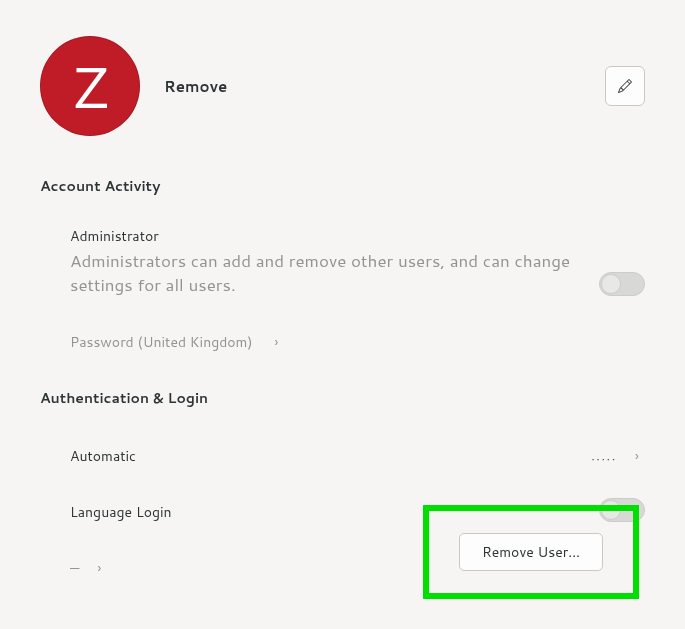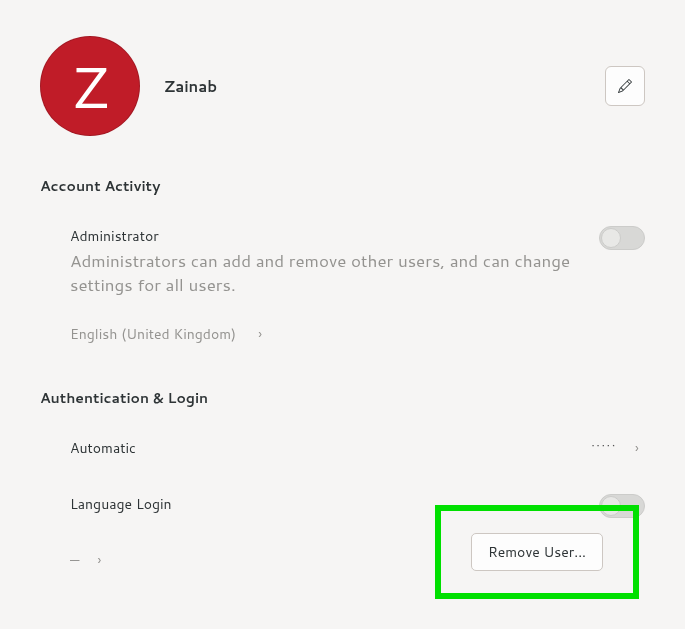--- a/index.html
+++ b/index.html
@@ -49,21 +49,21 @@
       cursor: pointer;
     }
     .section-title {
       font-weight: 700;
       font-size: 14px;
       margin-bottom: 16px;
       margin-top: 22px;
     }
     .row {
       display: flex;
-      align-items: flex-start;
+      align-items: flex-end;
       padding: 14px 0 14px 30px;
       min-height: 56px;
     }
     .row-main { flex: 1; }
     .row-label {
       font-size: 14px;
       color: #2e3436;
     }
     .row-desc {
       font-size: 17px;
@@ -118,55 +118,55 @@
     }
     .highlight-box {
       border: 6px solid #00e000;
       padding: 22px 30px;
       display: inline-block;
     }
     .remove-btn {
       border: 1px solid #cdc7c2;
       border-radius: 5px;
       background: #fdfdfd;
-      padding: 8px 16px;
+      padding: 8px 22px;
       font-size: 14px;
       cursor: pointer;
       color: #2e3436;
       font-family: inherit;
     }
     .pencil-svg { width: 14px; height: 14px; }
   </style>
 </head>
 <body>
 
 <div class="header">
   <div class="avatar">
     <span>Z</span>
   </div>
-  <div class="username">Zainab</div>
+  <div class="username">Remove</div>
   <div class="edit-btn">
     <svg class="pencil-svg" viewBox="0 0 16 16" fill="#2e3436">
       <path d="M12.146.146a.5.5 0 0 1 .708 0l3 3a.5.5 0 0 1 0 .708l-10 10a.5.5 0 0 1-.168.11l-5 2a.5.5 0 0 1-.65-.65l2-5a.5.5 0 0 1 .11-.168l10-10zM11.207 2.5 13.5 4.793 14.793 3.5 12.5 1.207 11.207 2.5zm1.586 3L10.5 3.207 4 9.707V10h.5a.5.5 0 0 1 .5.5v.5h.5a.5.5 0 0 1 .5.5v.5h.293l6.5-6.5zm-9.761 5.175-.106.106-1.528 3.821 3.821-1.528.106-.106A.5.5 0 0 1 5 12.5V12h-.5a.5.5 0 0 1-.5-.5V11h-.5a.5.5 0 0 1-.468-.325z"></path>
     </svg>
   </div>
 </div>
 
 <div class="section-title">Account Activity</div>
 
 <div class="row">
   <div class="row-main">
     <div class="row-label">Administrator</div>
     <div class="row-desc">Administrators can add and remove other users, and can change settings for all users.</div>
   </div>
   <div class="toggle"></div>
 </div>
 
 <div class="row">
-  <div class="row-value">English (United Kingdom)</div>
+  <div class="row-value">Password (United Kingdom)</div>
   <div class="chevron">›</div>
 </div>
 
 <div class="section-title">Authentication &amp; Login</div>
 
 <div class="row">
   <div class="row-main">
     <div class="row-label">Automatic</div>
   </div>
   <div class="dots">•••••</div>

